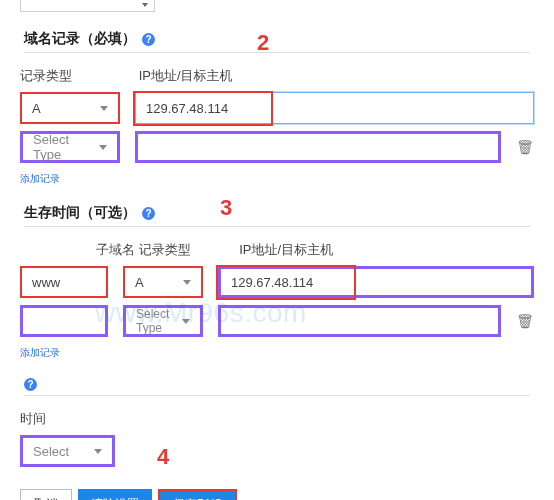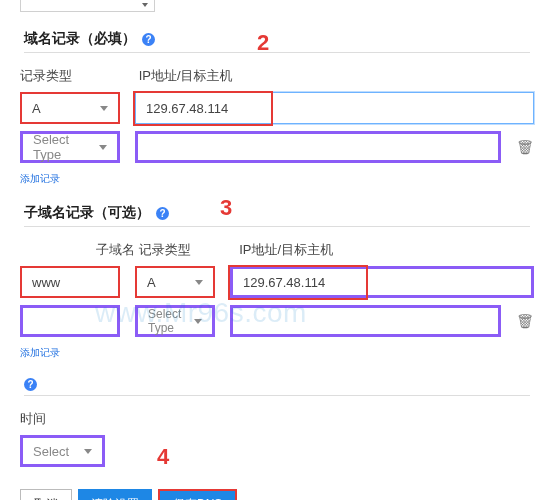--- a/index.html
+++ b/index.html
@@ -79,37 +79,37 @@
       border-top: 5px solid #888;
     }
     .chev-top {
       width: 0; height: 0;
       border-left: 3px solid transparent;
       border-right: 3px solid transparent;
       border-top: 4px solid #666;
     }
     .w-type { width: 100px; }
     .w-type-sub { width: 80px; }
-    .w-sub { width: 100px; }
+    .w-sub { width: 88px; }
     .w-ip { flex: 1; }
     .w-ip-sub { flex: 1; }
     .focus-ip { border: 1px solid #6eb3ff; box-shadow: 0 0 0 1px rgba(92,169,255,.4); }
     .trash {
       color: #777;
       font-size: 14px;
       cursor: pointer;
     }
     .add-link {
       color: #2271e0;
       font-size: 10px;
       margin-top: 9px;
       display: inline-block;
       cursor: pointer;
     }
-    .ttl-select { width: 85px; }
+    .ttl-select { width: 95px; }
     .buttons {
       display: flex;
       gap: 6px;
       margin-top: 22px;
     }
     .btn {
       height: 31px;
       padding: 0 13px;
       font-size: 12px;
       display: flex;
@@ -196,21 +196,21 @@
   <div class="input-box w-ip">
     <span></span>
   </div>
   <span class="trash">🗑</span>
 </div>
 
 <span class="add-link">添加记录</span>
 
 
 <div class="section-header">
-  <span>子域名记录（可选）</span>
+  <span>生存时间（可选）</span>
   <span class="help-icon">?</span>
 </div>
 
 <div class="field-labels">
   <span class="field-label" style="width:115px;text-align:right;">子域名</span>
   <span class="field-label" style="width:97px;">记录类型</span>
   <span class="field-label">IP地址/目标主机</span>
 </div>
 
 <div class="row">

